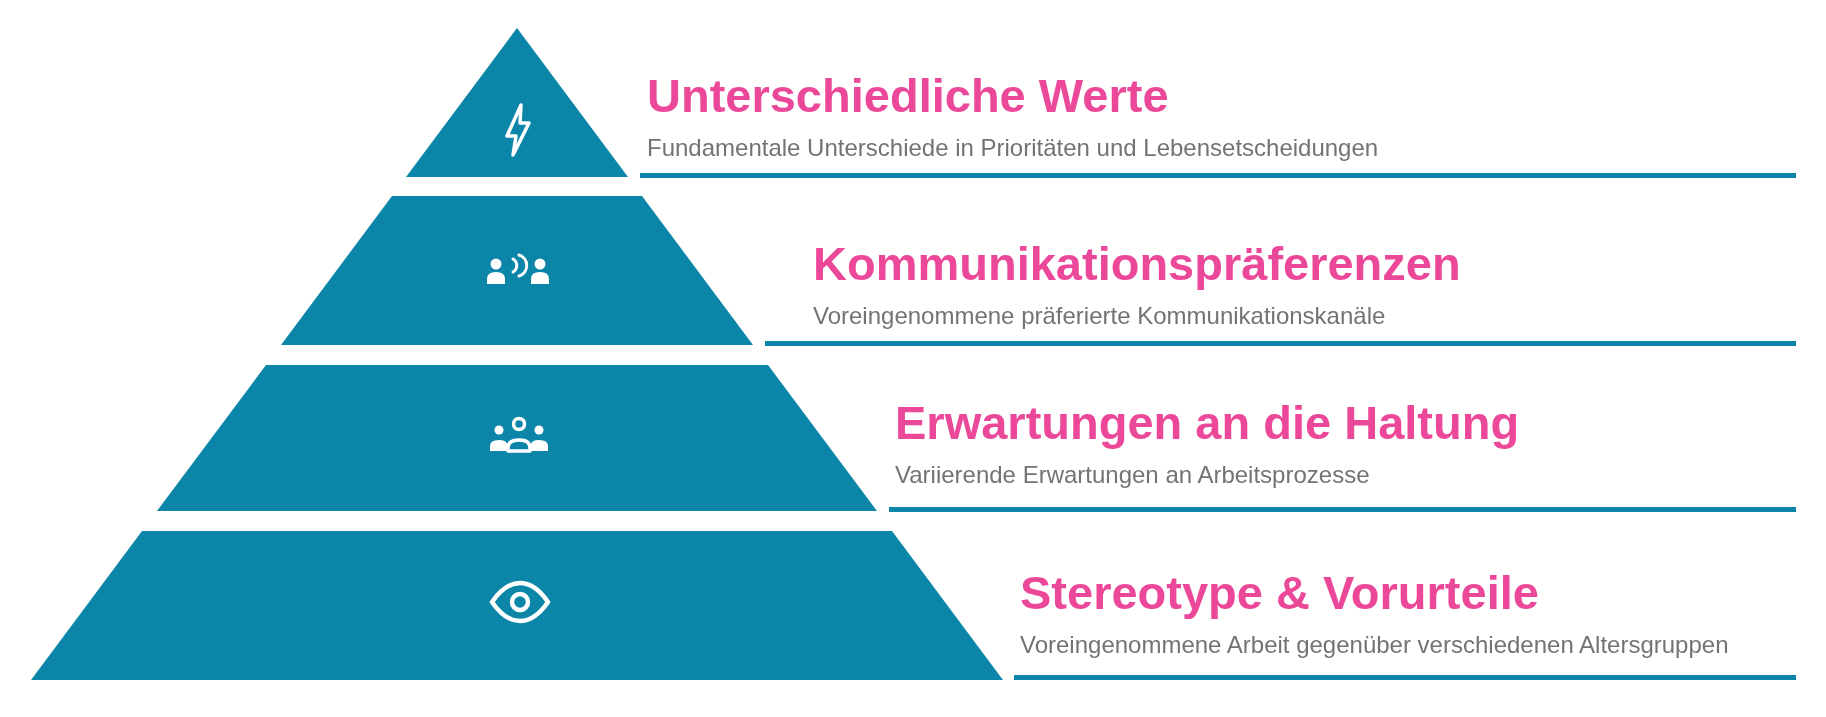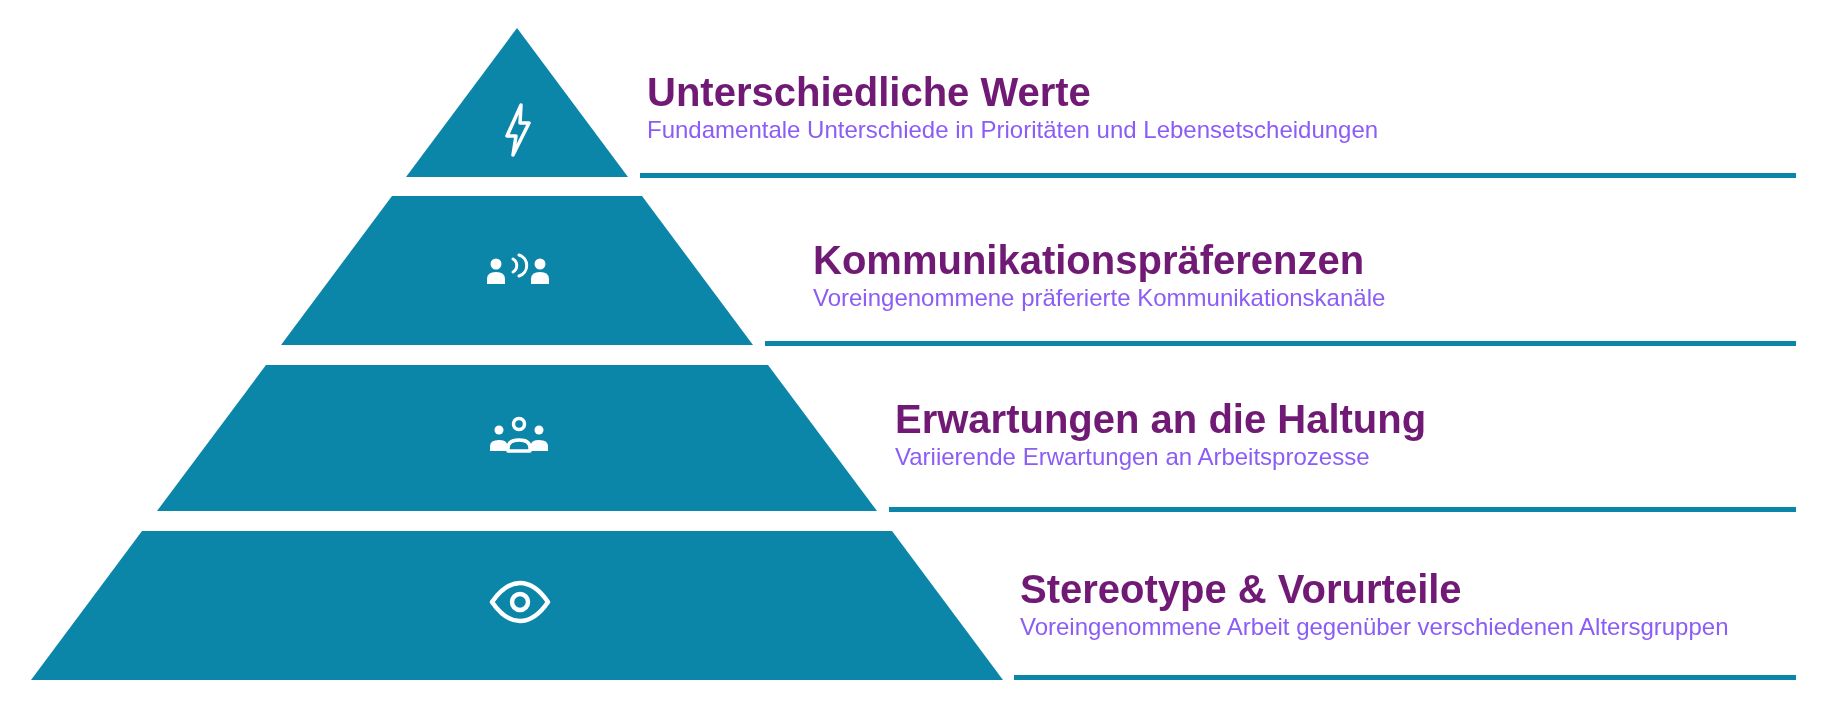--- a/index.html
+++ b/index.html
@@ -21,31 +21,32 @@
     top: 0;
     width: 1826px;
     height: 717px;
     display: block;
   }
   .level-text {
     position: absolute;
     white-space: nowrap;
   }
   .level-title {
-    font-size: 40px;
+    font-size: 47px;
     font-weight: bold;
     line-height: 1.2;
-    color: #701a75;
+    color: #ec4899;
     letter-spacing: 0px;
   }
   .level-subtitle {
+    margin-top: 10px;
     font-size: 24px;
     font-weight: normal;
     line-height: 1.2;
-    color: #8b5cf6;
+    color: #737373;
   }
   
   .lt-1 { left: 647px;  top: 68px;  }
   .lt-2 { left: 813px;  top: 236px; }
   .lt-3 { left: 895px;  top: 395px; }
   .lt-4 { left: 1020px; top: 565px; }
 </style>
 </head>
 <body>
 

